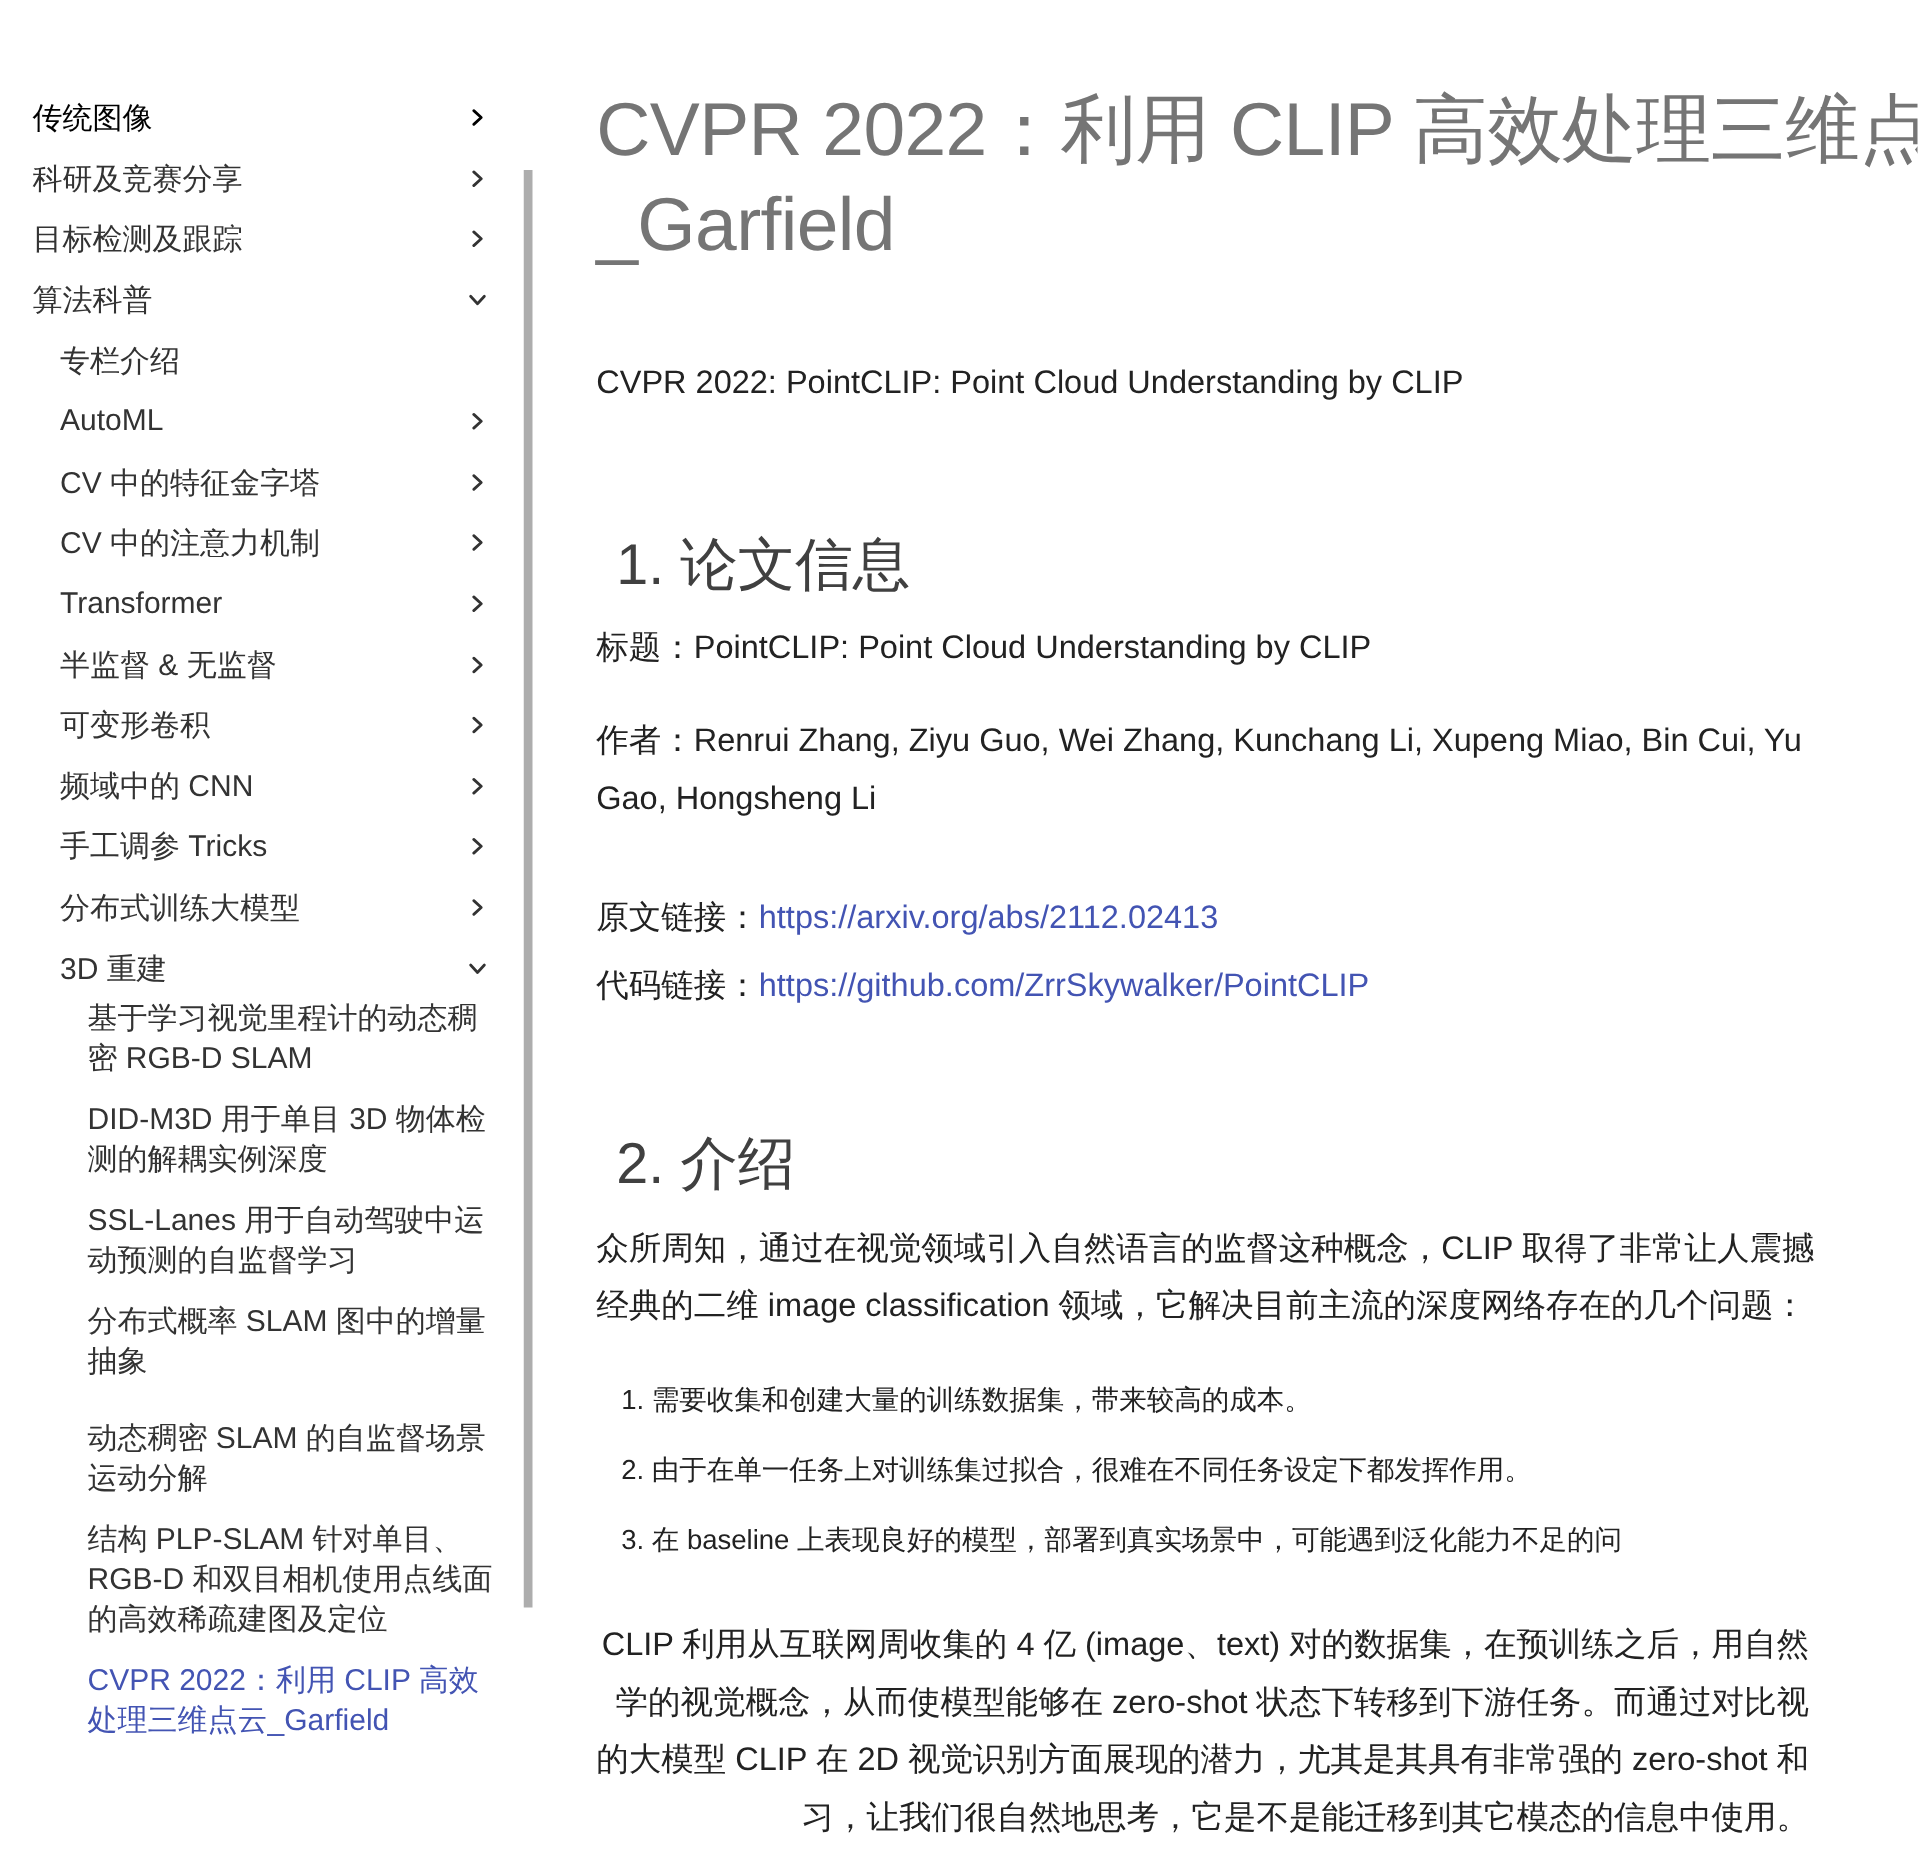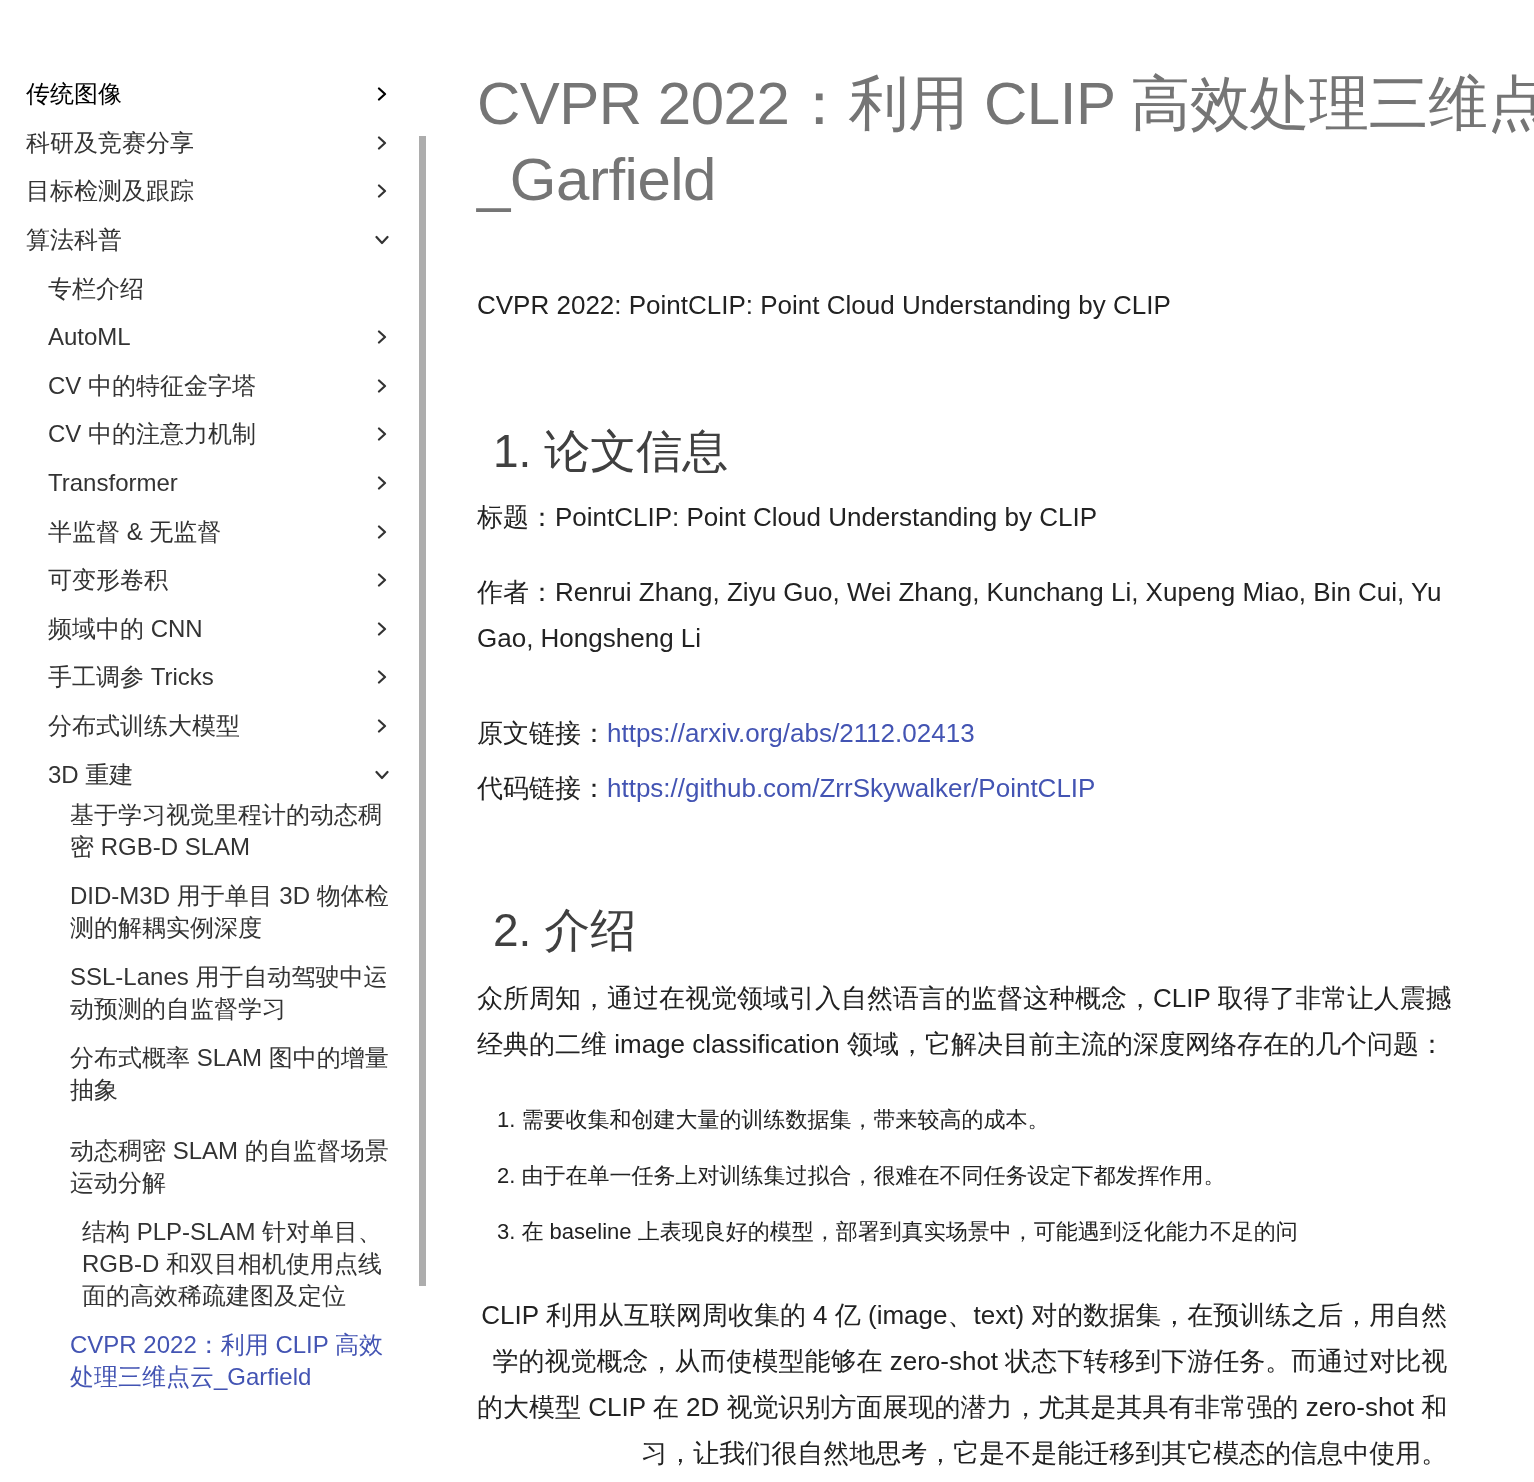--- a/index.html
+++ b/index.html
@@ -275,21 +275,21 @@
       <li class="nav-item level-2">
         <span class="nav-label" style="white-space: normal; max-width: 330px;">SSL-Lanes 用于自动驾驶中运动预测的自监督学习</span>
       </li>
       <li class="nav-item level-2">
         <span class="nav-label" style="white-space: normal; max-width: 330px;">分布式概率 SLAM 图中的增量抽象</span>
       </li>
       <li class="nav-item level-2">
         <span class="nav-label" style="white-space: normal; max-width: 330px; margin-top: 12px;">动态稠密 SLAM 的自监督场景运动分解</span>
       </li>
       <li class="nav-item level-2">
-        <span class="nav-label" style="white-space: normal; max-width: 330px; margin-left: 12px;">结构 PLP-SLAM 针对单目、RGB-D 和双目相机使用点线面的高效稀疏建图及定位</span>
+        <span class="nav-label" style="white-space: normal; max-width: 330px;">结构 PLP-SLAM 针对单目、RGB-D 和双目相机使用点线面的高效稀疏建图及定位</span>
       </li>
       <li class="nav-item level-2 current">
         <span class="nav-label" style="white-space: normal; max-width: 330px;">CVPR 2022：利用 CLIP 高效处理三维点云_Garfield</span>
       </li>
     </ul>
   <div class="sidebar-scrollbar"></div>
 </nav>
 
 <main class="main">
   <h1 class="page-title">

